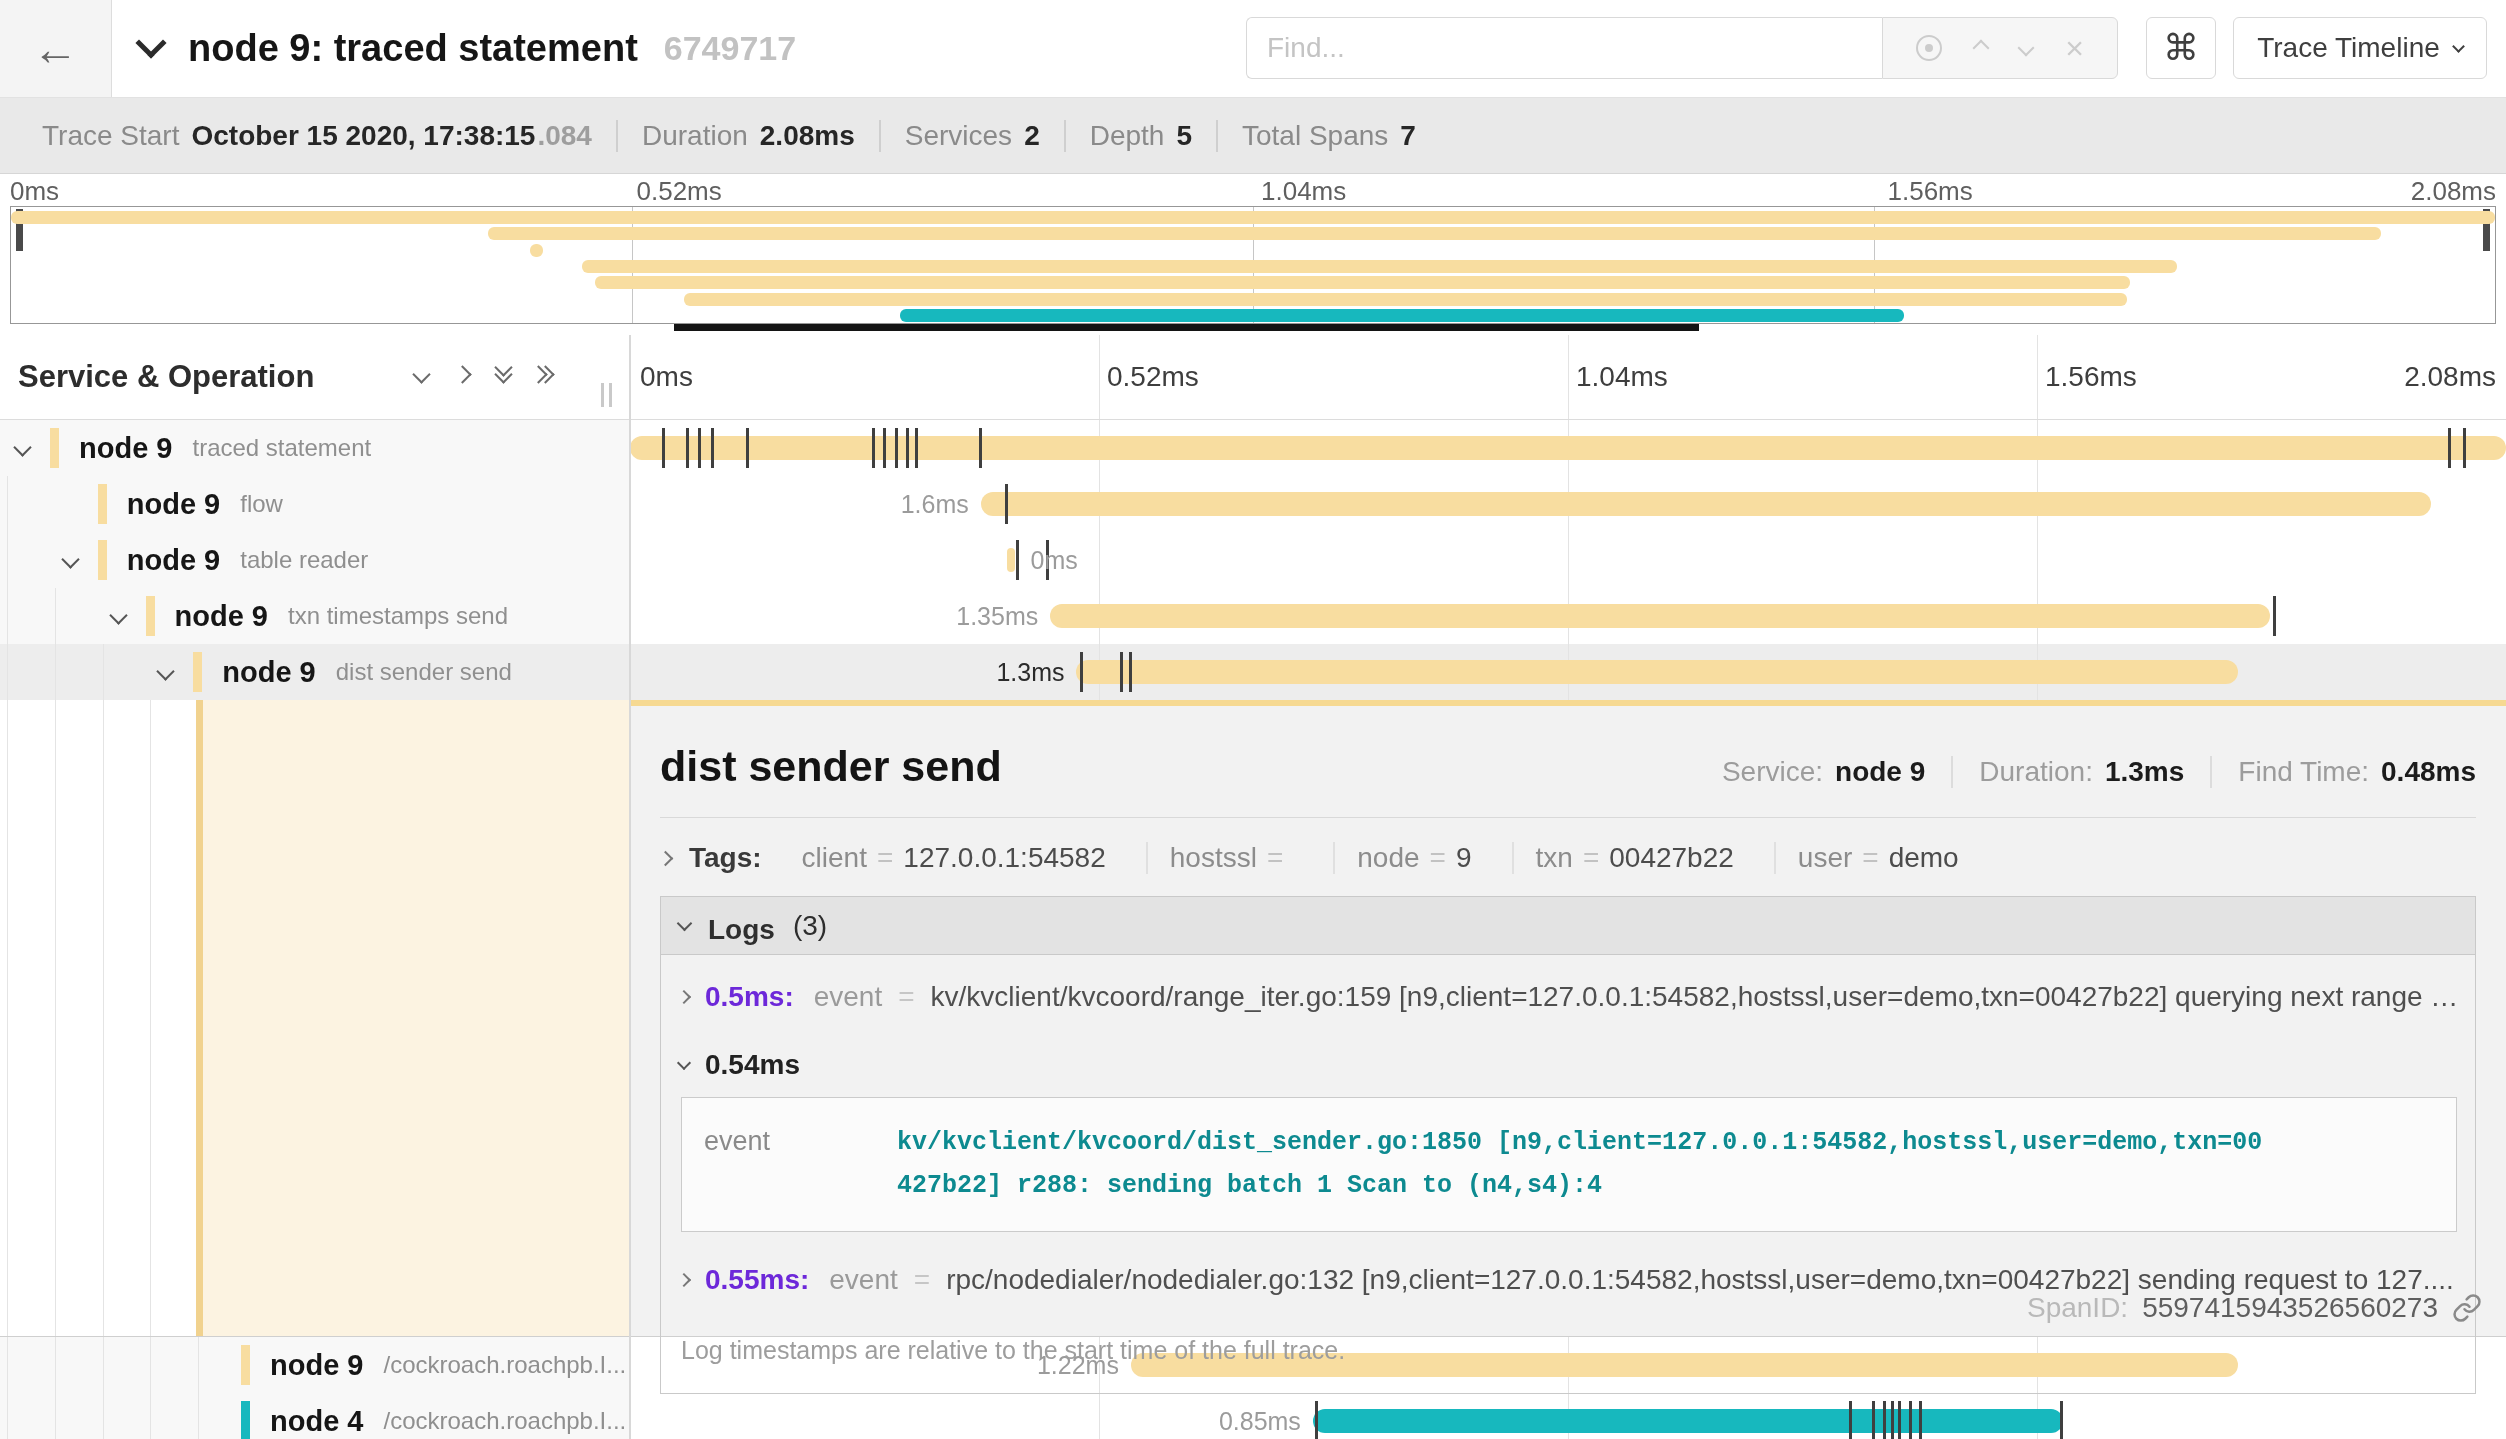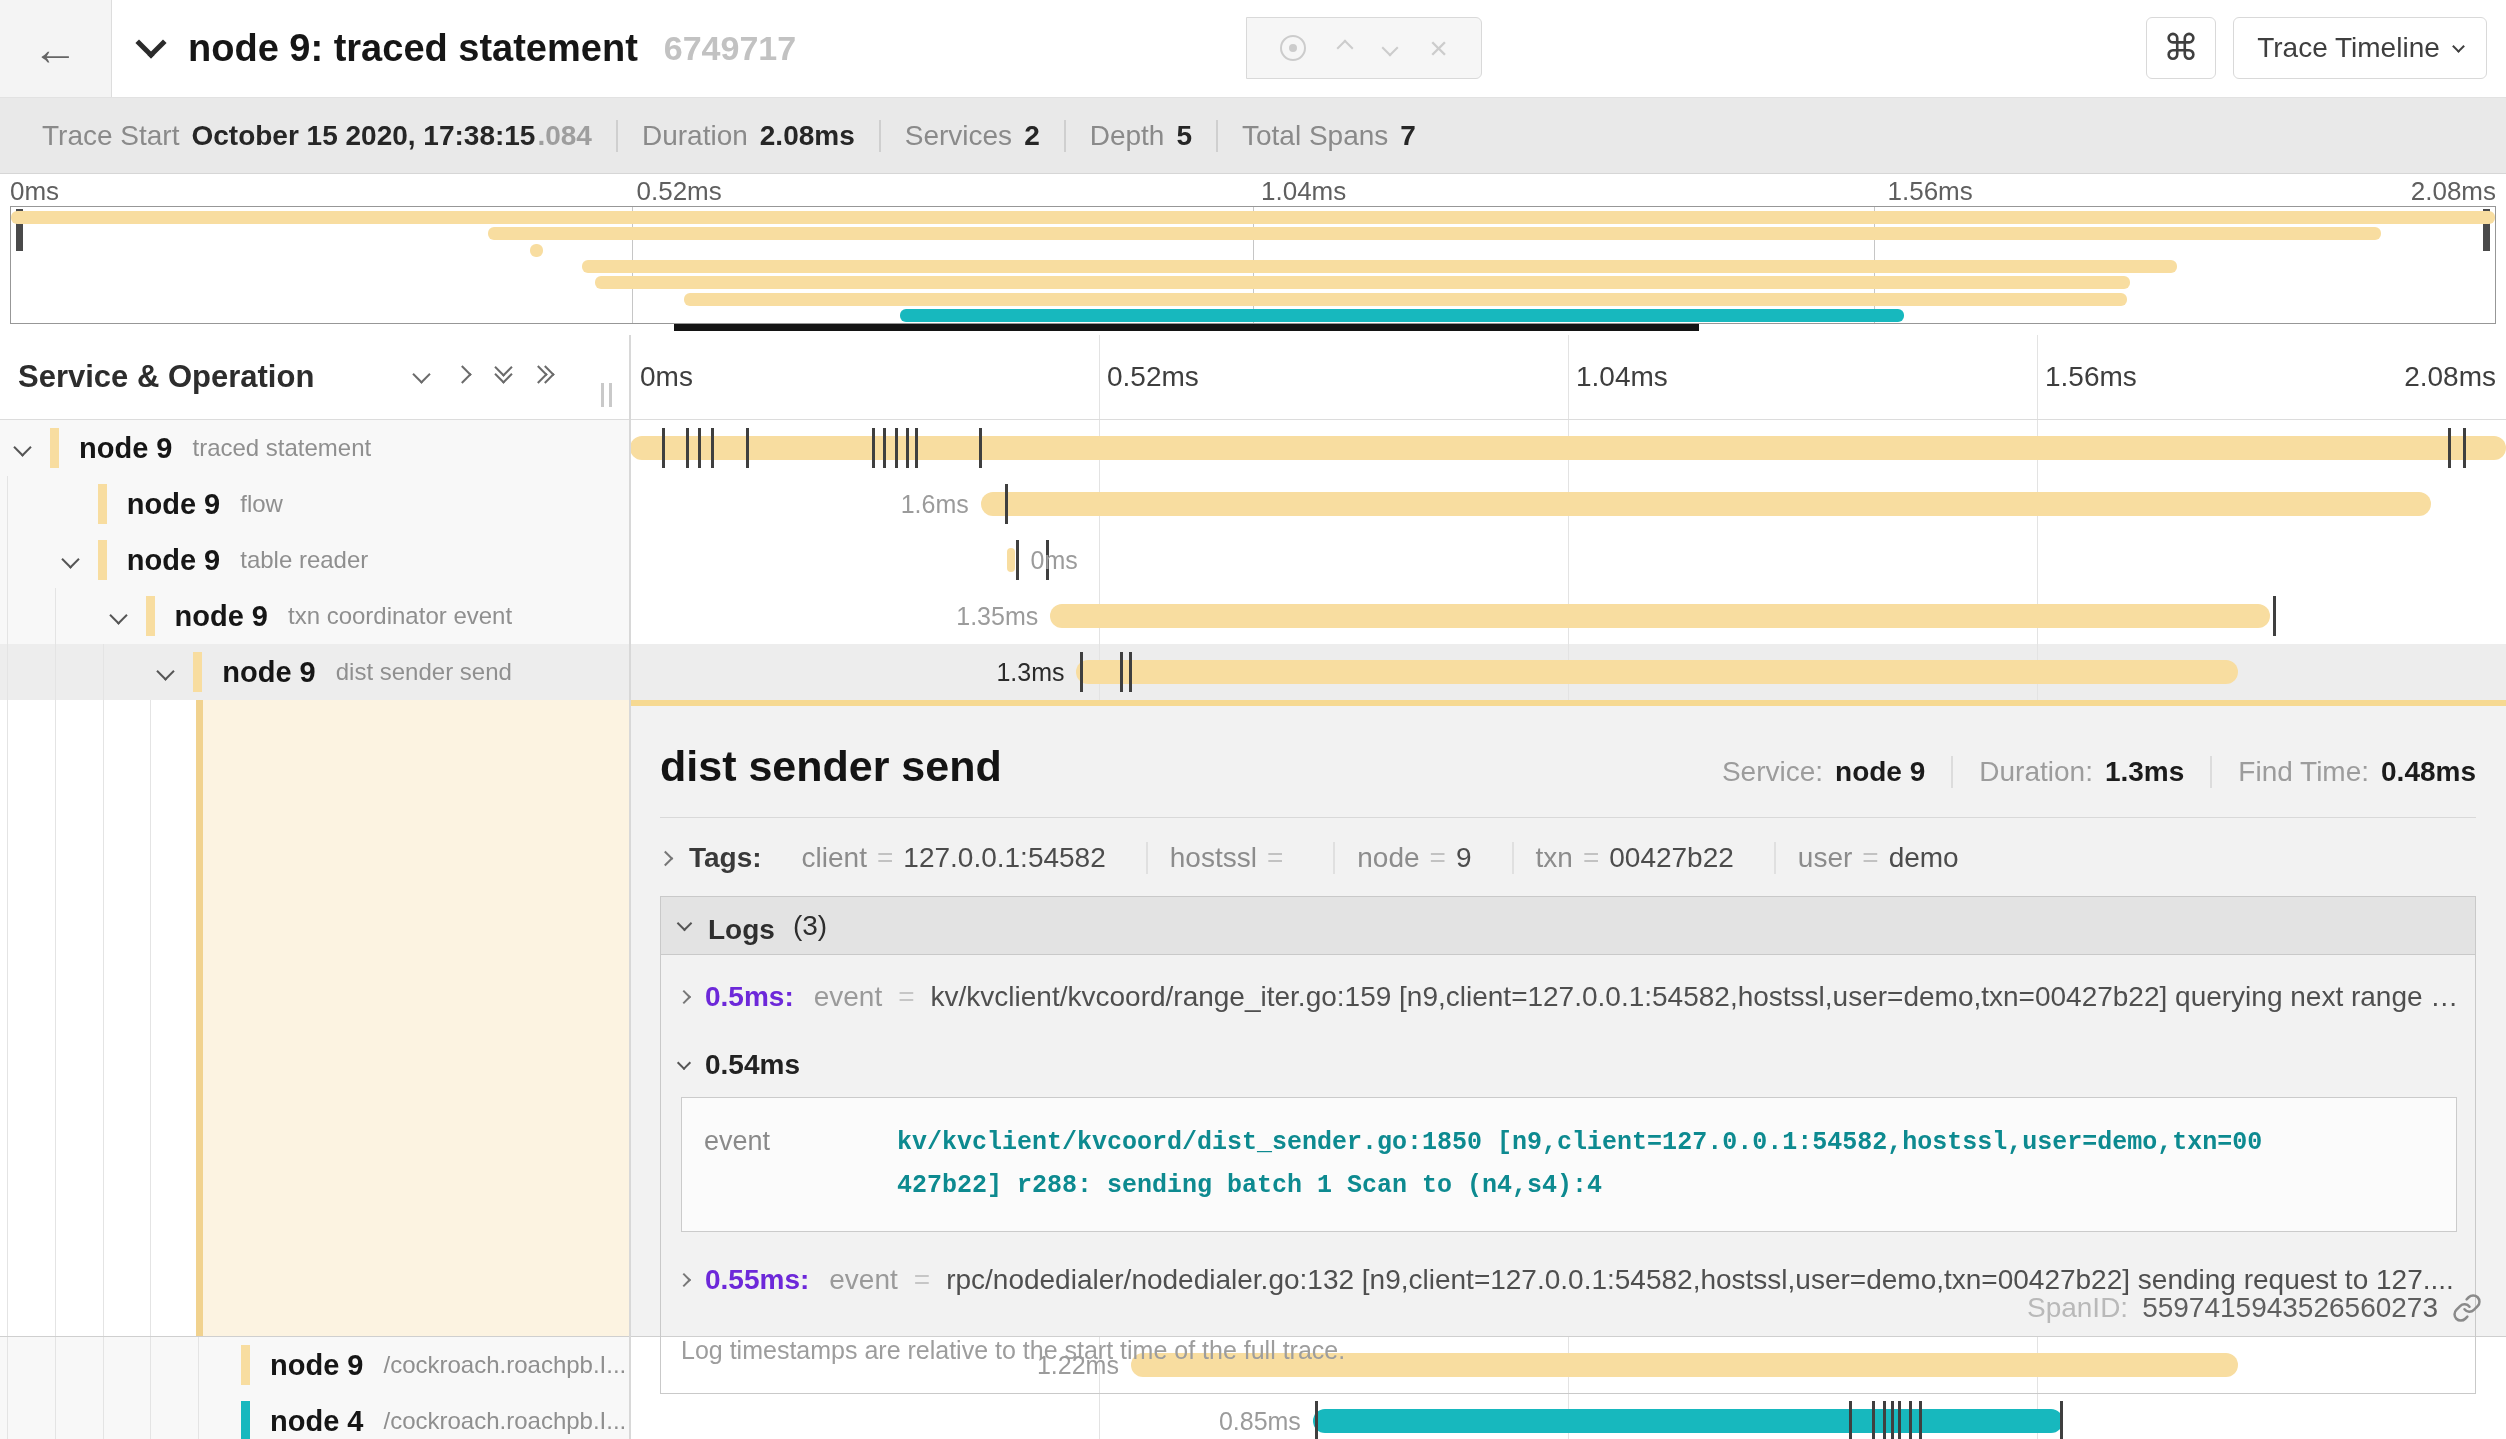--- a/index.html
+++ b/index.html
@@ -153,20 +153,21 @@
 <div class="topbar">
   <div class="back-btn">
     <span>←</span>
   </div>
   <div class="title-wrap">
     <span class="cv tc"></span>
     <span class="page-title">node 9: traced statement</span>
     <span class="trace-id">6749717</span>
   </div>
   <div class="find-group">
+    <input class="find-input" placeholder="Find..." style="">
     <div class="find-suffix">
       <span class="tgt">
           <span></span>
         </span>
       <span class="cv mini-cv u"></span>
       <span class="cv mini-cv"></span>
       <span class="x-icon">×</span>
     </div>
   </div>
   <div class="kbd-btn">
@@ -329,21 +330,21 @@
         </div>
       </div>
       <div class="row">
         <div class="row-left">
           <div class="guide" style="left: 7px;"></div>
           <div class="guide" style="left: 54.75px;"></div>
           <span class="cv tree-chev" style="left: 111.5px;"></span>
           <div class="tree-line" style="left: 145.5px;">
             <span class="chip2" style="background: rgb(248, 221, 160);"></span>
             <span class="svc">node 9</span>
-            <span class="op">txn coordinator event</span>
+            <span class="op">txn timestamps send</span>
           </div>
         </div>
         <div class="row-right">
           <div class="grid" style="left: 25%;"></div>
           <div class="grid" style="left: 50%;"></div>
           <div class="grid" style="left: 75%;"></div>
           <div class="bar" style="left: 22.4%; width: 65%; background: rgb(248, 221, 160);"></div>
           <div class="tick" style="left: 87.6%;"></div>
           <span class="bar-label lbl-left" style="left: 22.4%;">1.35ms</span>
         </div>

